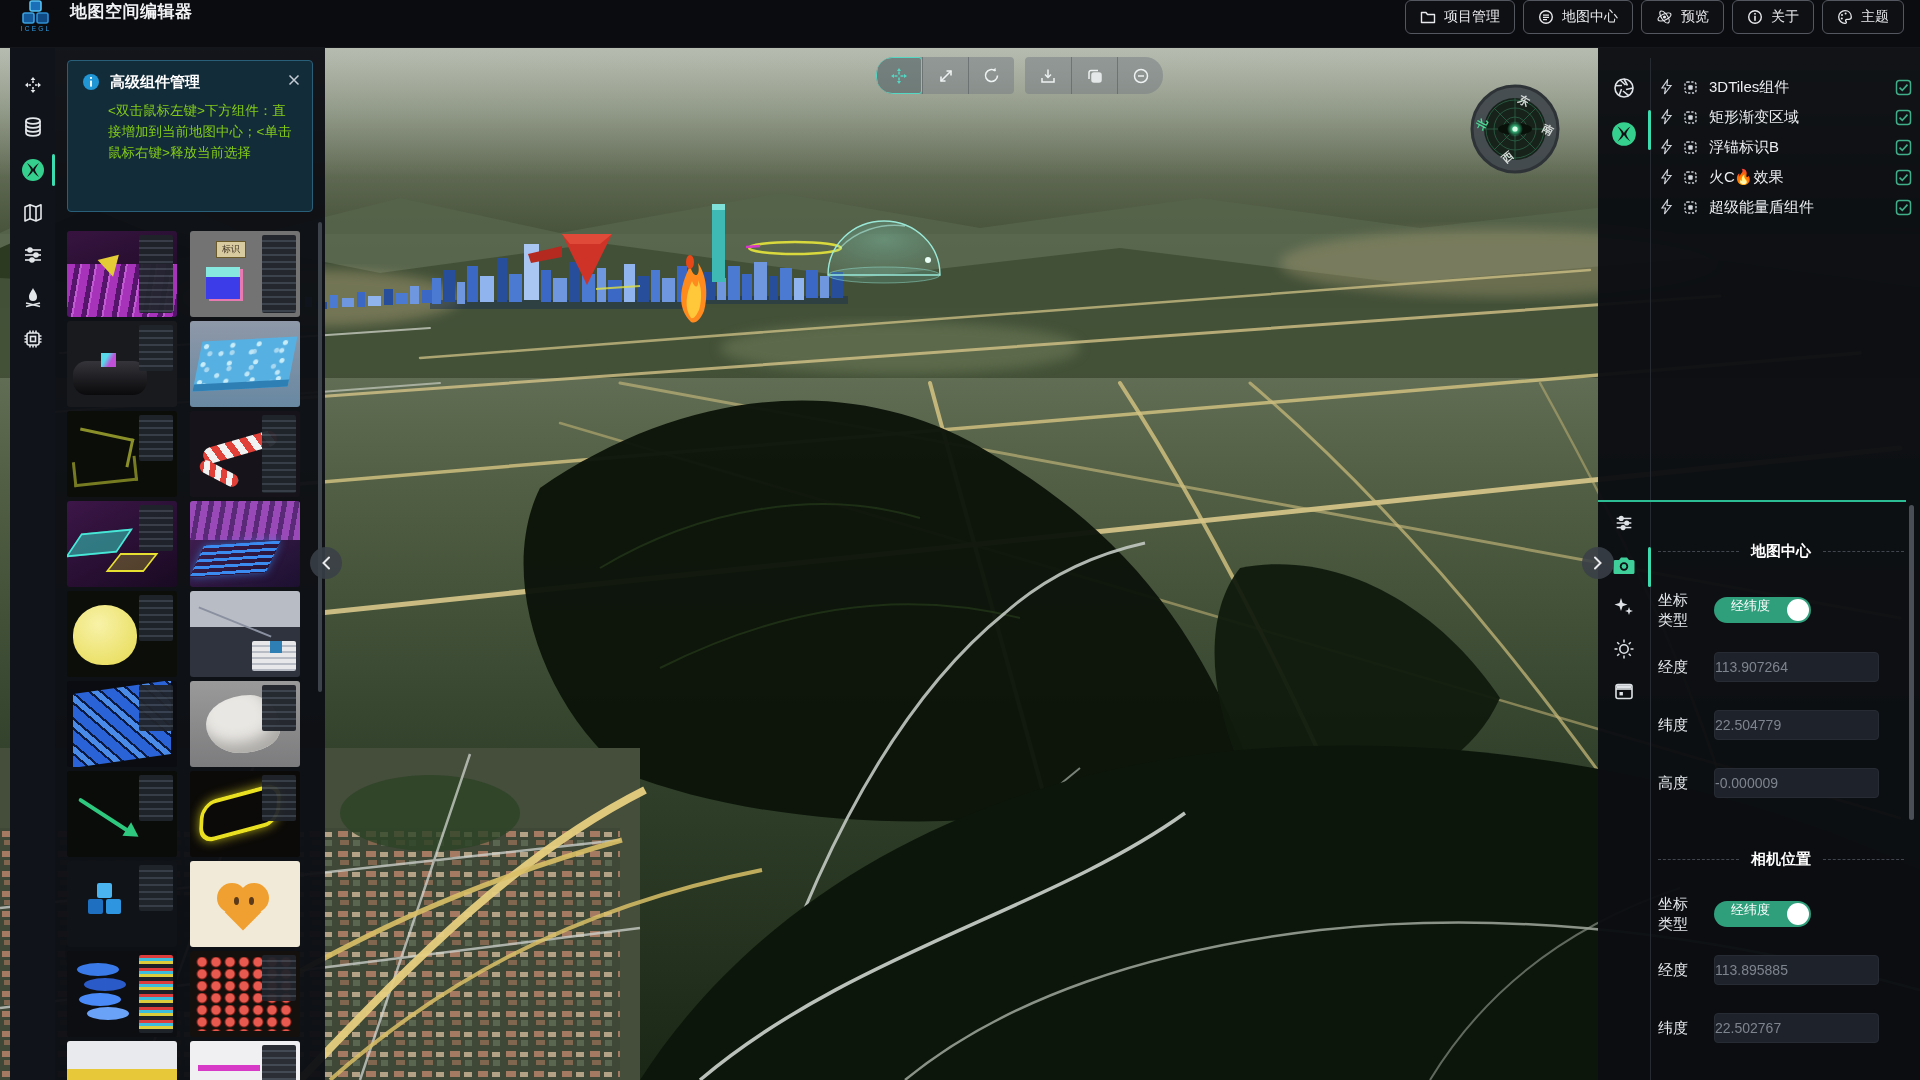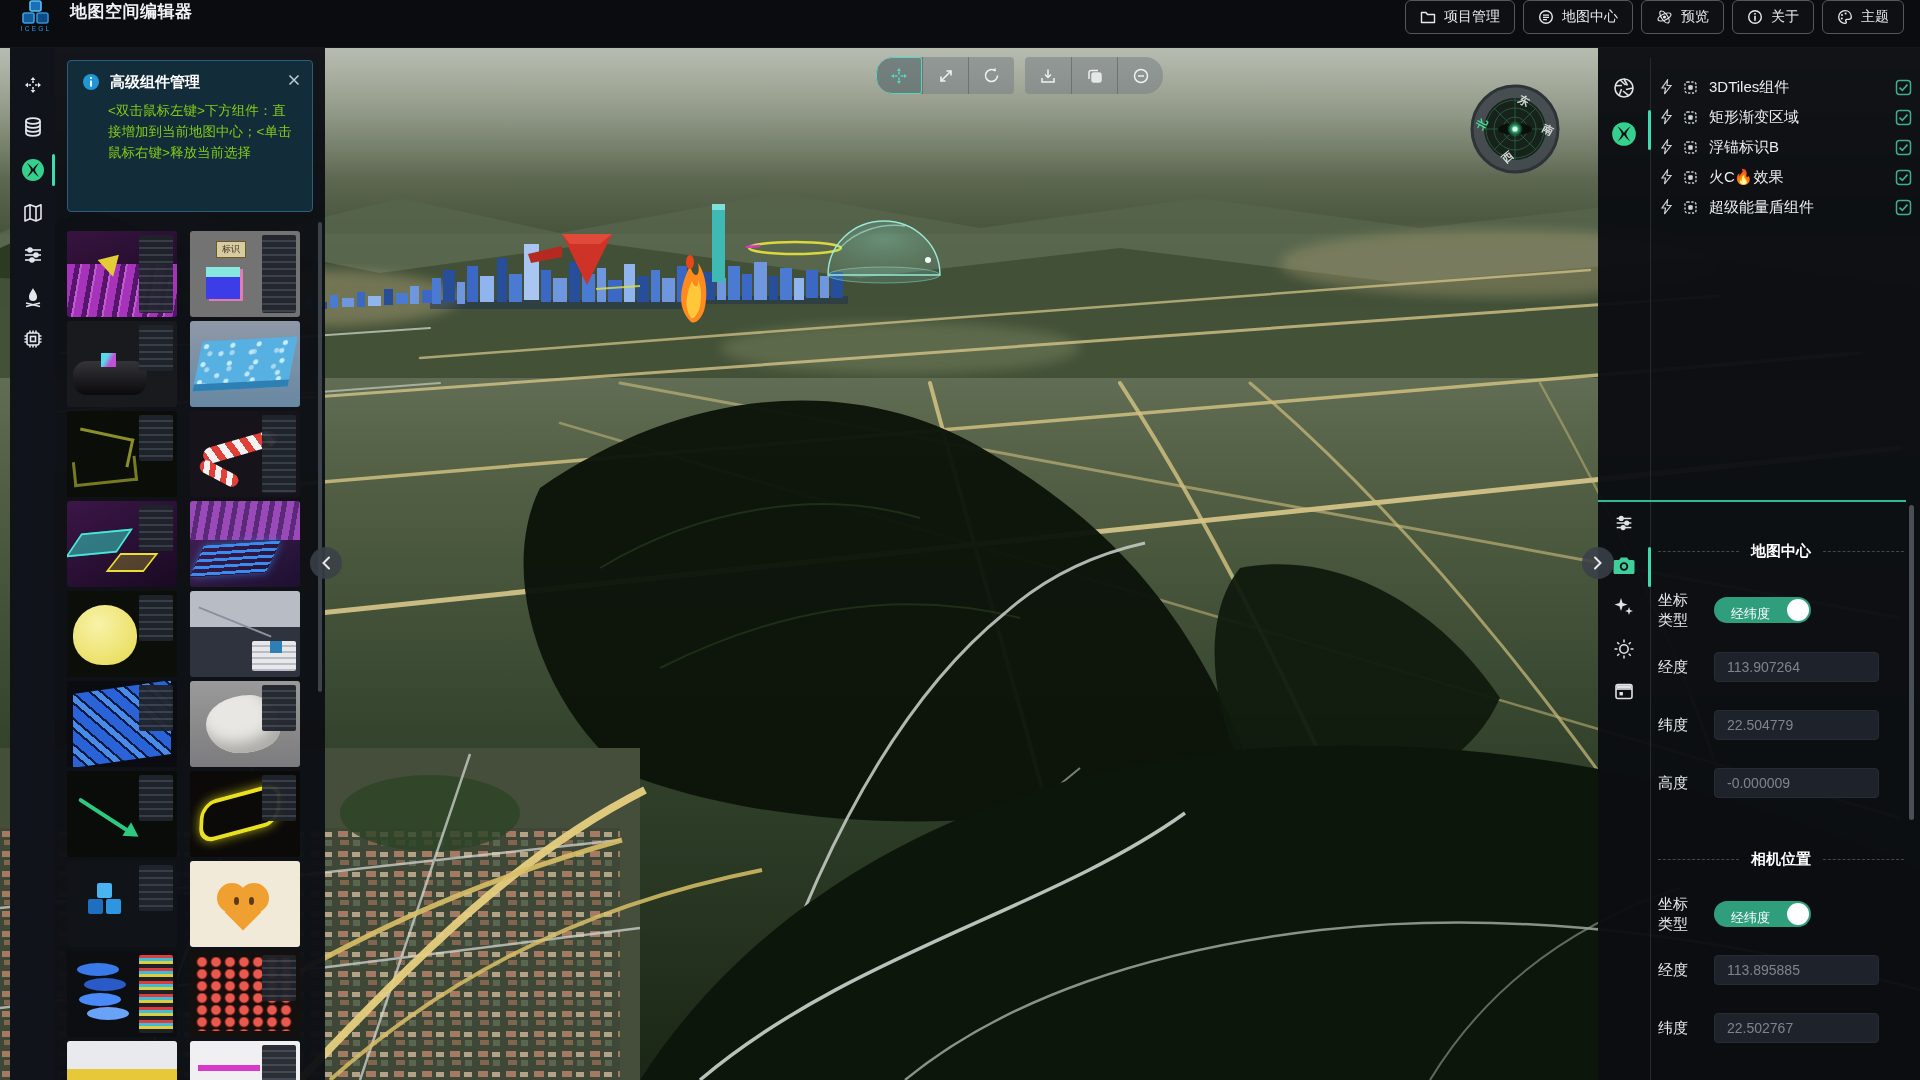--- a/index.html
+++ b/index.html
@@ -177,25 +177,25 @@
   .lrow svg{flex:0 0 auto}
   .lname{color:#eceef1;font-size:15px;margin-left:10px;flex:1}
   .teal-line{position:absolute;left:0;right:14px;top:452px;height:2px;background:#2dbd94}
   .props{position:absolute;left:60px;right:16px;top:454px;bottom:0}
   .phead{position:absolute;left:0;right:0;display:flex;align-items:center;gap:12px}
   .phead .dash{flex:1;border-top:1px dashed #41464e;height:0}
   .phead .ptitle{color:#fff;font-size:15px;font-weight:700}
   .prow{position:absolute;left:0;right:0;display:flex;align-items:center}
   .plabel{width:56px;color:#e6e9ed;font-size:15px;line-height:20px;flex:0 0 auto}
   .toggle{width:97px;height:26px;border-radius:13px;background:#2f9e7b;position:relative;
-    display:flex;align-items:flex-end;cursor:pointer}
+    display:flex;align-items:flex-start;cursor:pointer}
   .toggle .tlabel{color:#fff;font-size:13px;margin-left:17px}
   .toggle .knob{position:absolute;right:2px;top:2px;width:22px;height:22px;border-radius:50%;background:#fff}
   .pinput{width:165px;height:30px;background:#1e222a;border:1px solid #272c34;border-radius:4px;
-    color:#7e848e;font-size:14px;padding:0 12px;outline:none}
+    color:#7e848e;font-size:14px;padding:0 0;outline:none}
   .rp-scroll{position:absolute;right:6px;top:457px;width:5px;height:315px;background:#4a4f57;border-radius:3px}
 
   .ic{display:block}
 </style>
 </head>
 <body>
 
 <div id="root">
 
   <div class="map-canvas">

